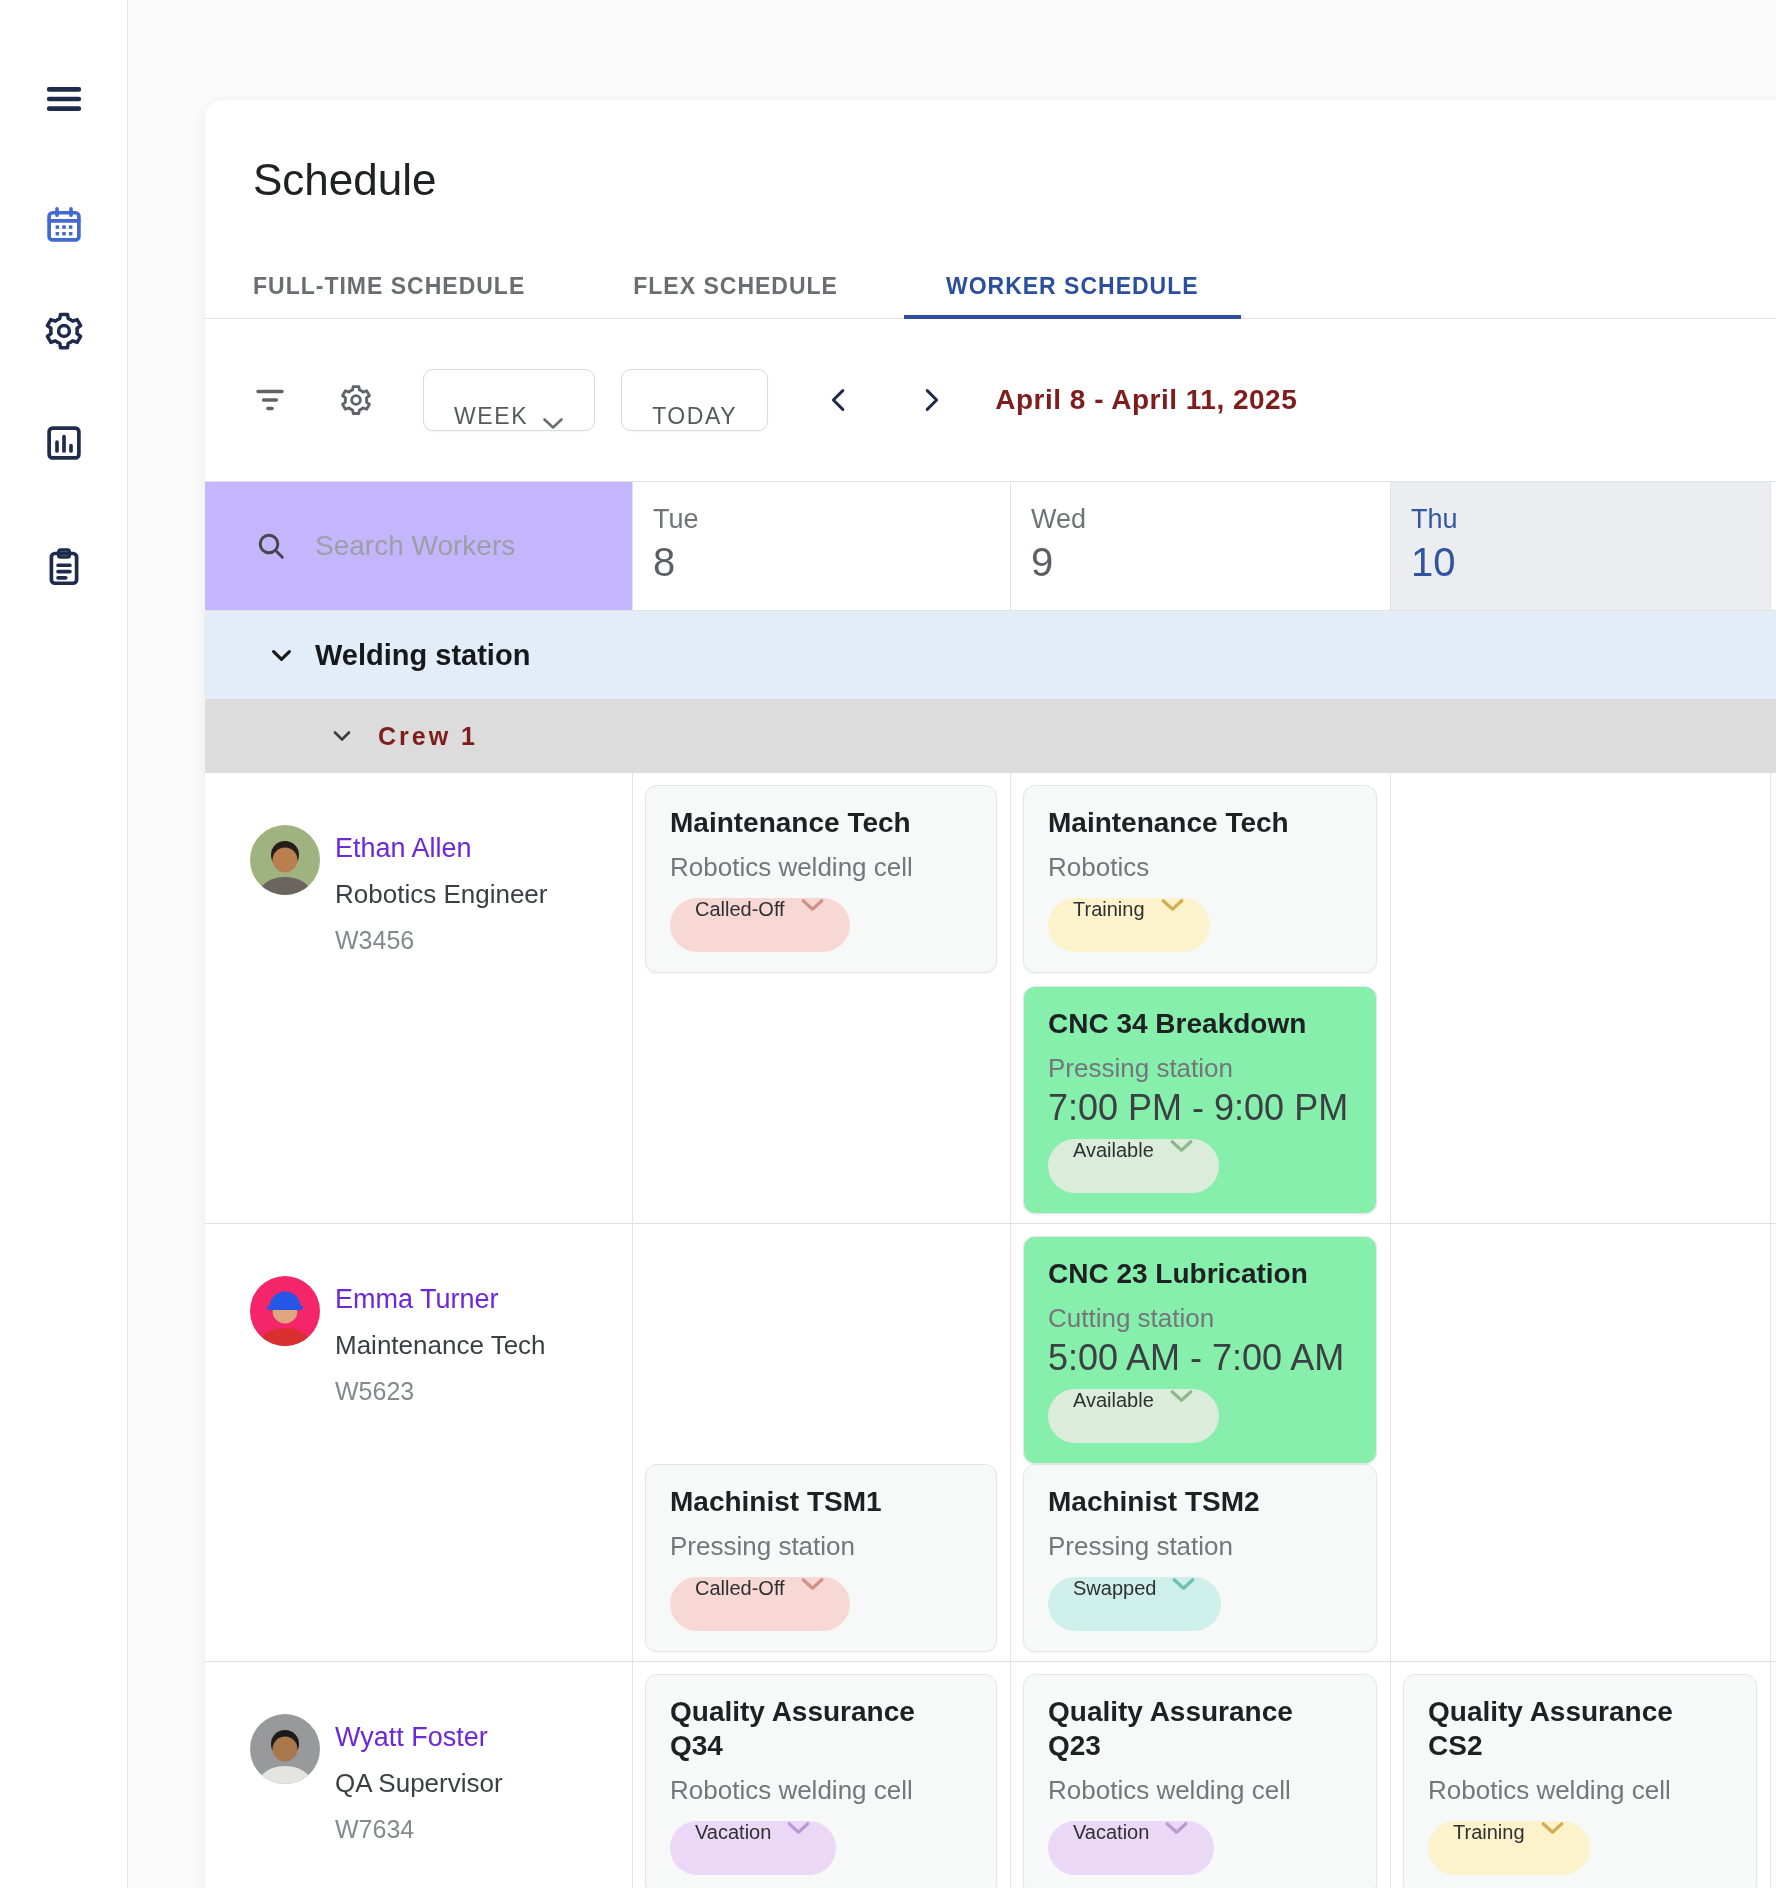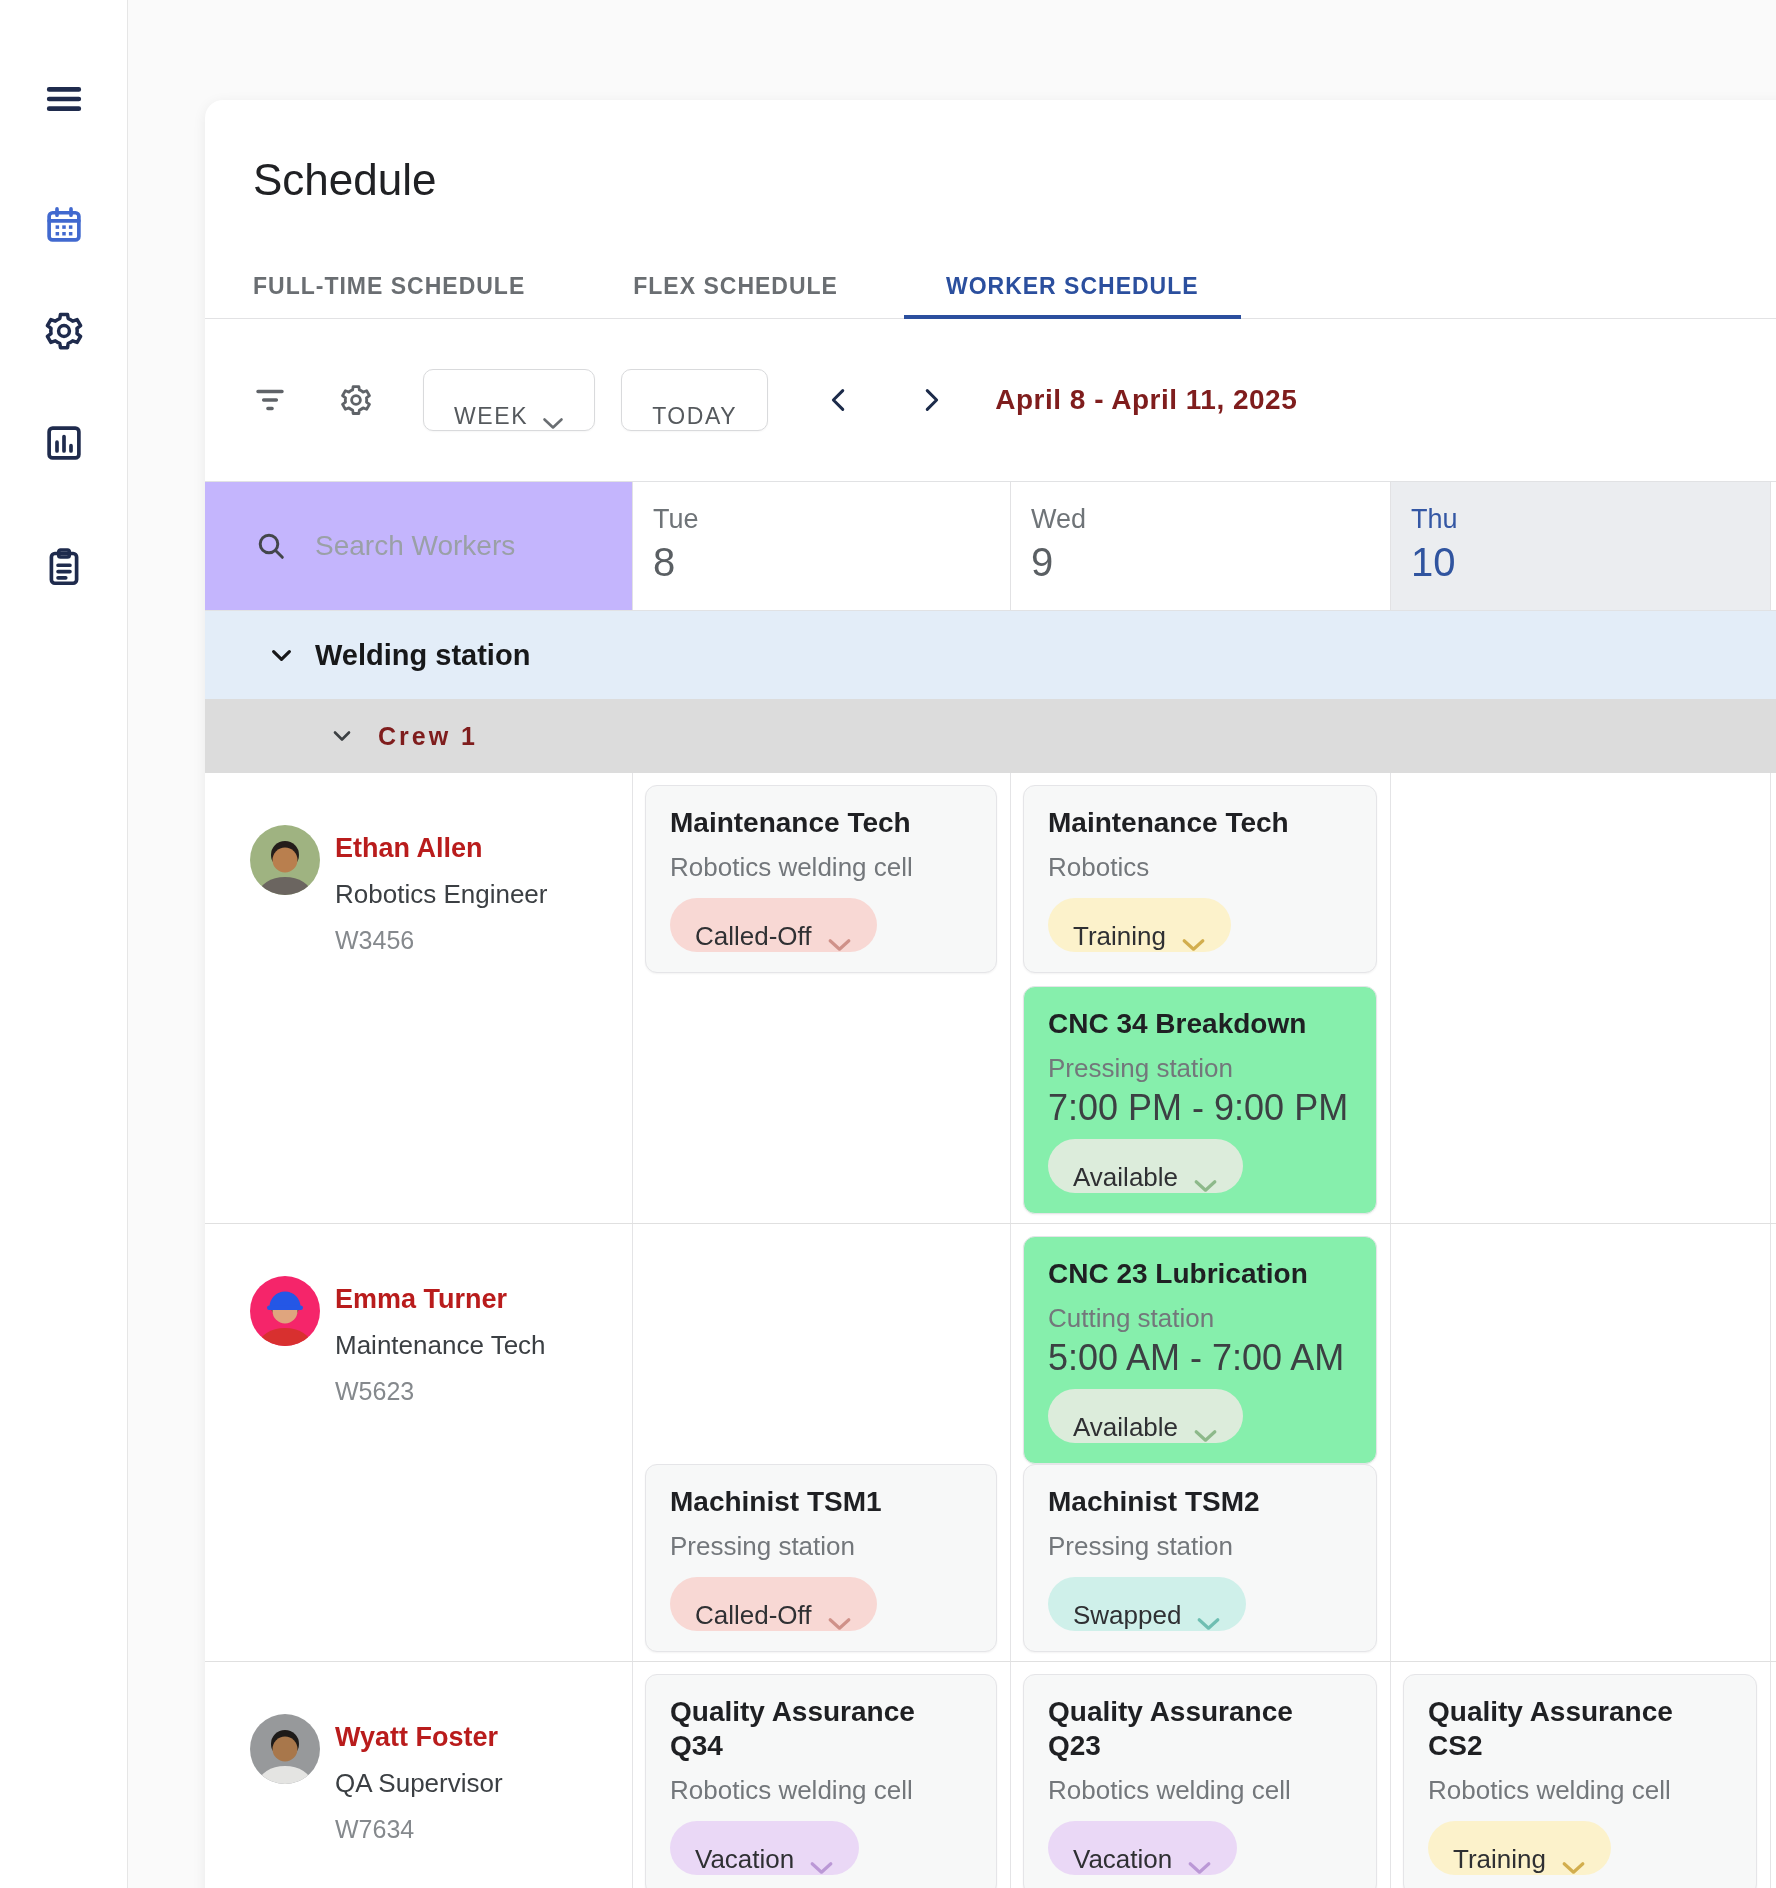--- a/index.html
+++ b/index.html
@@ -74,36 +74,36 @@
   .crew-label { margin-left:24px; font-size:25px; font-weight:700; letter-spacing:3px; color:#7f1d1d; }
   .crew-shift { display:flex; align-items:center; padding-left:34px; font-size:26px; font-weight:700;
     letter-spacing:2px; color:#3b3f43; grid-column:2 / span 3; }
 
   .wrow { border-bottom:1px solid #e0e0e0; }
   .wrow > div { border-right:1px solid #e4e4e6; }
   .wrow > div:last-child { border-right:none; }
   .worker-cell { padding:52px 0 30px 45px; display:flex; gap:15px; }
   .avatar { width:70px; height:70px; border-radius:50%; overflow:hidden; flex:none; }
   .avatar svg { width:70px; height:70px; display:block; }
-  .wname { font-size:27px; font-weight:700; color:#b91c1c; line-height:46px; }
+  .wname { font-size:27px; font-weight:400; color:#6d28d9; line-height:46px; }
   .wrole { font-size:26px; color:#3b3f43; line-height:46px; }
   .wid   { font-size:25px; color:#85898d; line-height:46px; }
 
   .day-cell { display:flex; flex-direction:column; padding:12px 0 9px; }
   .shift-card { margin:0 13px 0 12px; border:1px solid #e5e5e8; border-radius:12px;
     padding:20px 24px; box-shadow:0 1px 2px rgba(0,0,0,0.05); cursor:pointer; }
   .shift-card + .shift-card { margin-top:13px; }
   .shift-card.push { margin-top:auto; }
   .tone-gray { background:#f7f8f8; }
   .tone-white{ background:#86efac; }
   .sc-title { font-size:28px; font-weight:700; color:#1f2023; line-height:34px; }
   .sc-sub   { font-size:26px; color:#73777b; line-height:30px; margin-top:12px; }
   .sc-time  { font-size:36px; color:#3c4043; line-height:30px; margin-top:10px; }
-  .chip { margin-top:16px; height:54px; border-radius:27px; display:inline-flex; align-items:flex-end;
-    gap:15px; padding:0 25px; font-size:26px; color:#2f3033; width:max-content; cursor:pointer; }
+  .chip { margin-top:16px; height:54px; border-radius:27px; display:inline-flex; align-items:flex-start;
+    gap:15px; padding:0 25px; font-size:20px; color:#2f3033; width:max-content; cursor:pointer; }
   .chip svg { width:25px; height:14px; }
   .chip svg path { stroke:var(--ch,#999); }
 </style>
 </head>
 <body>
 
 <div class="app">
 
   <div class="sidebar">
     <div class="side-btn menu">

